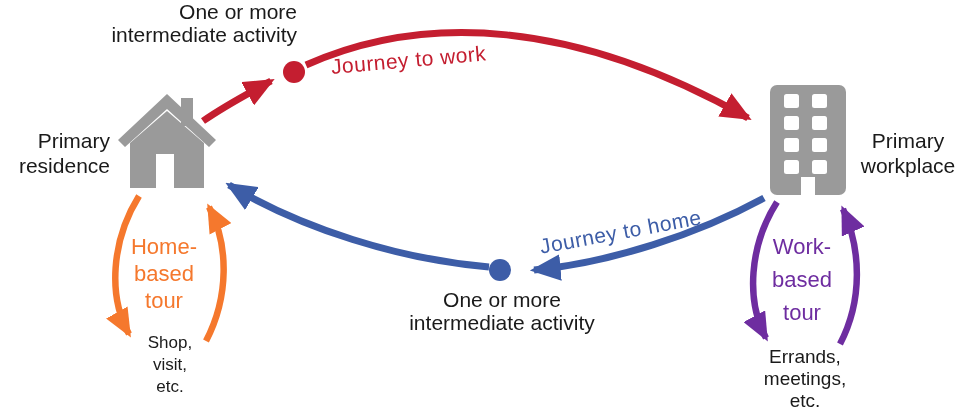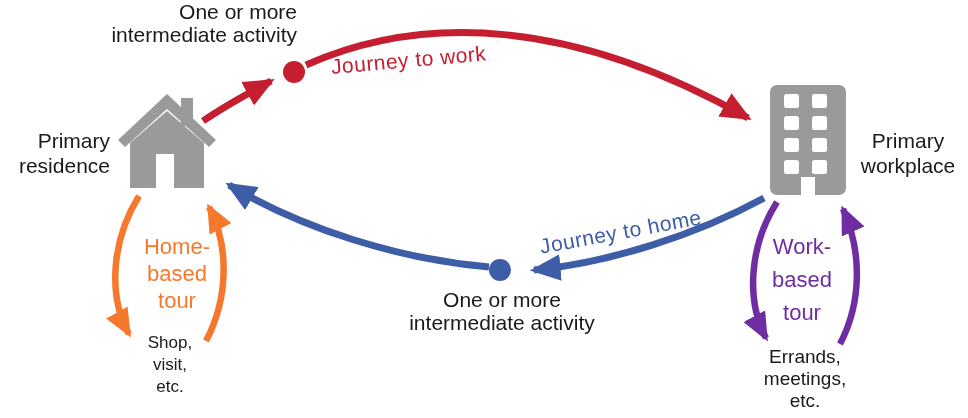--- a/index.html
+++ b/index.html
@@ -40,21 +40,21 @@
     white-space: nowrap;
   }
   #journey-to-home-label {
     left: 540px; top: 235px; width: 210px;
     color: #3D5DA7; font-size: 21px; letter-spacing: 0.5px;
     transform: rotate(-10.5deg); transform-origin: left center;
     white-space: nowrap;
   }
 
   #home-tour-label {
-    left: 117px; top: 233px; width: 120px;
+    left: 104px; top: 233px; width: 120px;
     color: #F5782D; font-size: 22px; line-height: 27px;
   }
   #work-tour-label {
     left: 742px; top: 230px; width: 120px;
     color: #6E2DA0; font-size: 22px; line-height: 33px;
   }
   #shop-label    { left: 110px; top: 332px; width: 120px; font-size: 17px; line-height: 22px; }
   #errands-label { left: 745px; top: 346px; width: 120px; font-size: 19px; line-height: 22px; }
 </style>
 </head>

